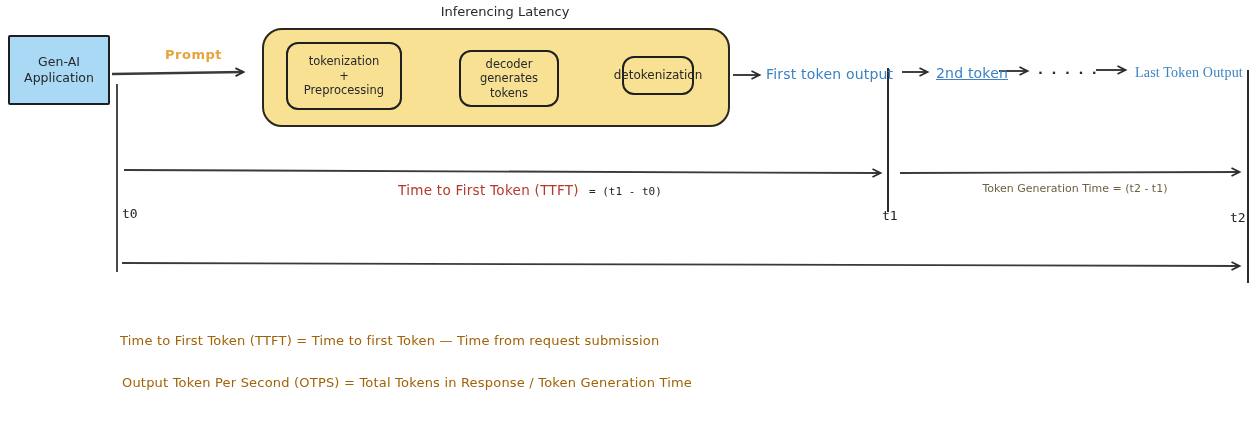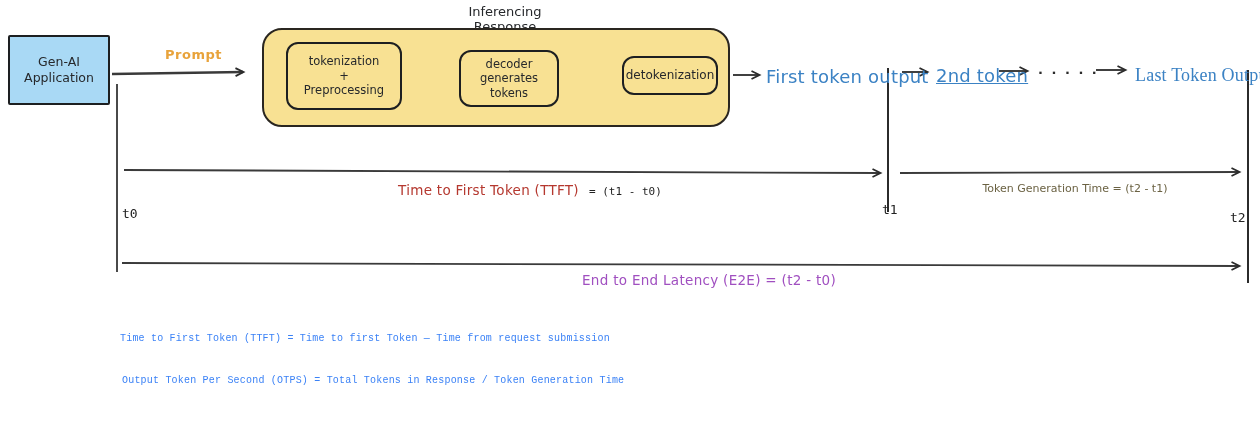--- a/index.html
+++ b/index.html
@@ -52,23 +52,23 @@
     color: var(--ink);
   }
   .step {
     background: var(--service-fill);
     border: 2px solid #1d1f21;
     border-radius: 12px;
     font-size: 11.5px;
   }
   .step1 { left: 286px; top: 42px; width: 116px; height: 68px; }
   .step2 { left: 459px; top: 50px; width: 100px; height: 57px; }
-  .step3 { left: 622px; top: 56px; width: 96px;  height: 39px; font-size: 12px; }
+  .step3 { left: 622px; top: 56px; width: 72px;  height: 39px; font-size: 12px; }
   .flow-label {
-    font-size: 18px;
+    font-size: 14px;
     color: var(--token-output-color);
     white-space: nowrap;
     letter-spacing: 0.2px;
   }
   .prompt-label {
     left: 160px; top: 47px; width: 62px;
     text-align: right;
     font-size: 13px;
     font-weight: bold;
     color: var(--prompt-color);
@@ -101,25 +101,24 @@
     white-space: nowrap;
   }
   .e2e-label {
     left: 582px; top: 272px;
     font-size: 13.5px;
     color: var(--e2e-color);
     white-space: nowrap;
     letter-spacing: 0.3px;
   }
   .definition {
-    font-size: 10px;
-    color: #3b82f6;
+    font-size: 13px;
+    color: #a16207;
     white-space: nowrap;
     letter-spacing: 0.2px;
-    font-family: Liberation Mono, monospace;
   }
   .def1 { left: 120px; top: 333px; }
   .def2 { left: 122px; top: 375px; }
   .def3 { left: 124px; top: 409px; }
 </style>
 </head>
 <body>
 
 <div id="canvas">
 
@@ -147,44 +146,43 @@
     <path d="M124,170 L880,173" stroke="#3a3a3a" stroke-width="1.8" fill="none" marker-end="url(#ah)"></path>
     <path d="M900,173 L1239,172" stroke="#3a3a3a" stroke-width="1.8" fill="none" marker-end="url(#ah)"></path>
     <path d="M122,263 L1239,266" stroke="#3a3a3a" stroke-width="1.8" fill="none" marker-end="url(#ah)"></path>
   </svg>
 
   <div class="abs node app-box">Gen-AI
 Application</div>
 
   <div class="abs prompt-label">Prompt</div>
 
-  <div class="abs service-title">Inferencing Response</div>
+  <div class="abs service-title">Inferencing Latency</div>
   <div class="abs node service-box"></div>
 
   <div class="abs node step step1">tokenization
 +
 Preprocessing</div>
   <div class="abs node step step2">decoder
 generates
 tokens</div>
   <div class="abs node step step3">detokenization</div>
 
   <div class="abs flow-label" style="left:766px; top:66px;">First token output</div>
   <div class="abs flow-label" style="left:936px; top:65px;text-decoration:underline;">2nd token</div>
   <div class="abs dots" style="left:1038px; top:62px;">. . . . .</div>
   <div class="abs flow-label" style="left:1135px; top:65px;font-family:Liberation Serif, serif;">Last Token Output</div>
 
   <div class="abs tlabel" style="left:122px; top:206px;">t0</div>
-  <div class="abs tlabel" style="left:882px; top:202px;">t1</div>
+  <div class="abs tlabel" style="left:882px; top:208px;">t1</div>
   <div class="abs tlabel" style="left:1230px; top:210px;">t2</div>
 
   <div class="abs ttft-row">
     <span class="ttft-name">Time to First Token (TTFT)</span><span class="ttft-formula">= (t1 - t0)</span>
   </div>
 
   <div class="abs tgt-label">Token Generation Time = (t2 - t1)</div>
 
-  <div class="abs e2e-label">End to End Latency (E2E) = (t2 - t0)</div>
 
   <div class="abs definition def1">Time to First Token (TTFT) = Time to first Token — Time from request submission</div>
   <div class="abs definition def2">Output Token Per Second (OTPS) = Total Tokens in Response / Token Generation Time</div>
 
 </div>
 
 </body></html>

